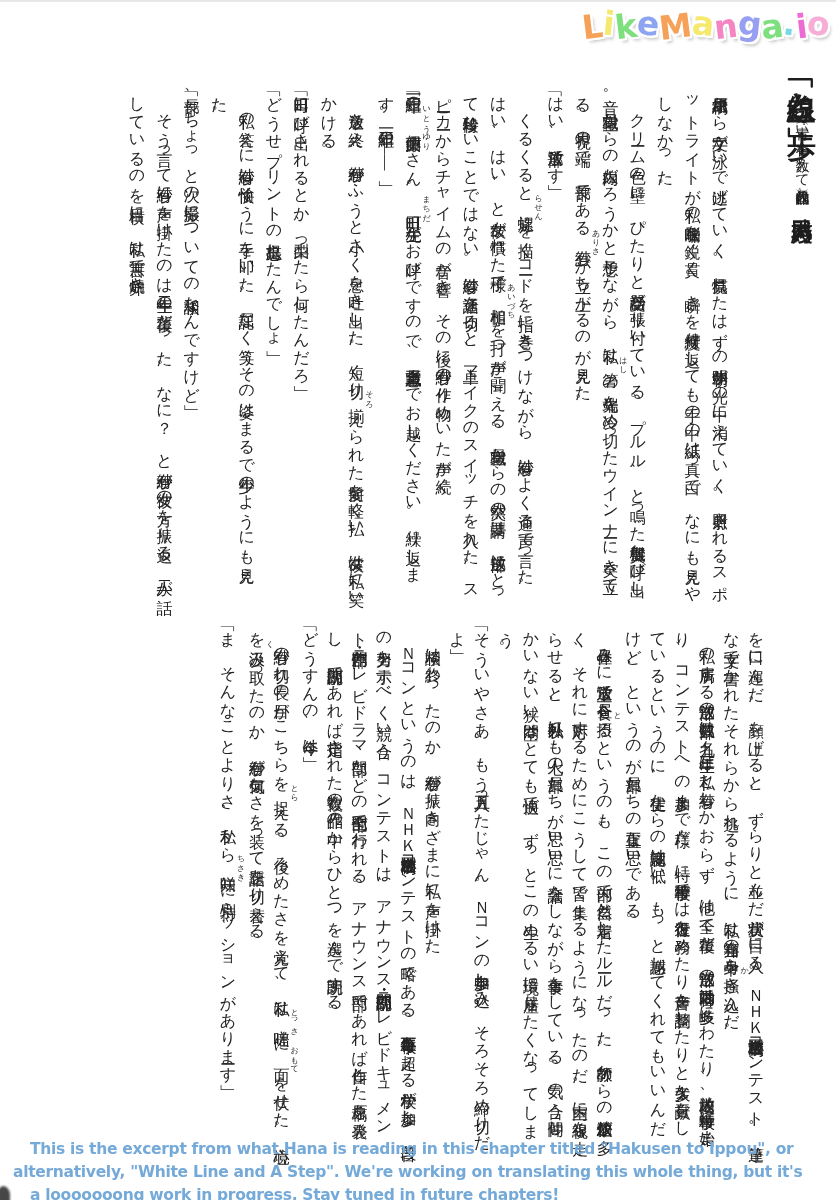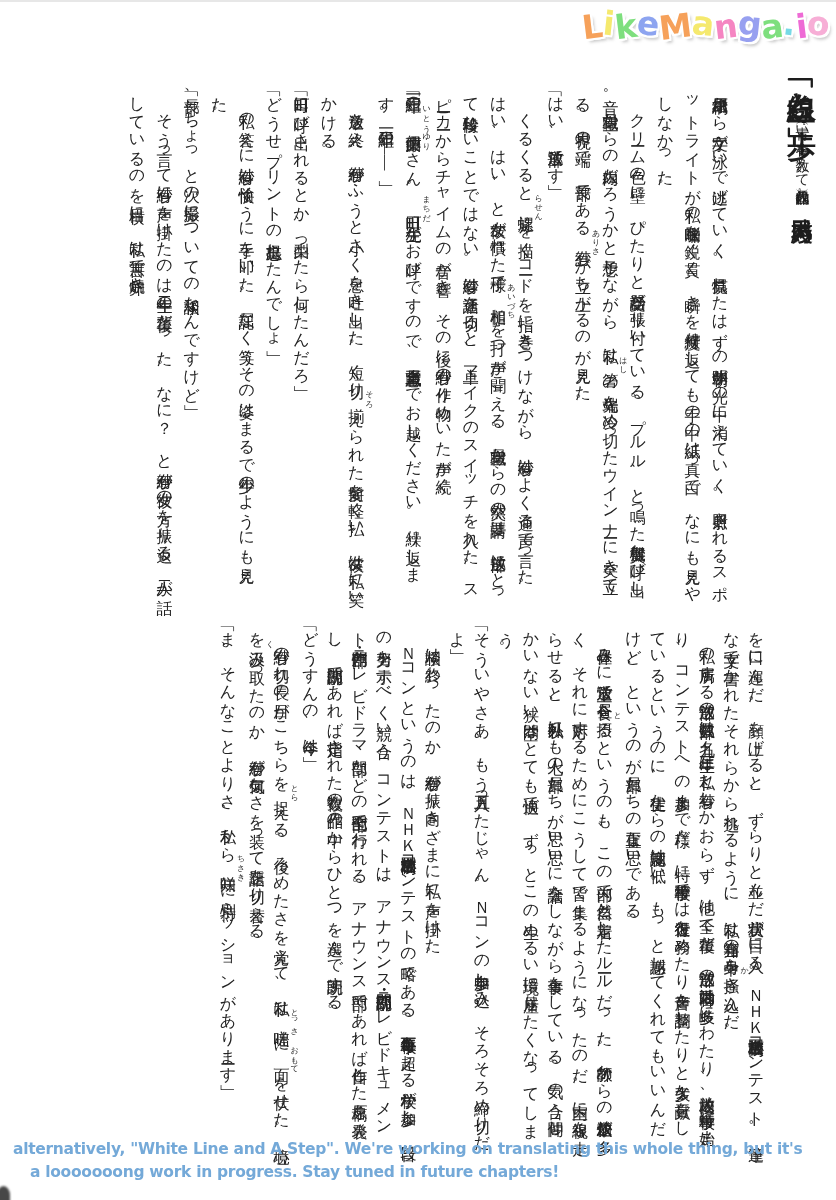--- a/index.html
+++ b/index.html
@@ -94,19 +94,20 @@
       <p class="indent">昼休みに放送室で昼食を<ruby>摂<rt>と</rt></ruby>るというのも、この部内で自然と定着したルールだった。教師からの放送依頼が多く、それに対応するためにこうして皆で集まるようになったのだ。室内に視線を走らせると、私以外にも七人の部員たちが思い思いに会話をしながら食事をしている。気の合う仲間しかいない狭い空間はとても快適で、ずっとこの生ぬるい環境に居座りたくなってしまう。</p>
       <p>「そういやさあ、もう五月入ったじゃん。Ｎコンの参加申し込み、そろそろ締め切りだよ」</p>
       <p class="indent">相談は終わったのか、有紗が振り向きざまに私に声を掛けた。</p>
       <p class="indent">Ｎコンというのは、ＮＨＫ杯全国高校放送コンテストの略である。毎年千五百校を超える学校が参加し、普段の努力を示すべく競い合う。コンテストは、アナウンス部門・朗読部門・テレビドキュメント部門・創作テレビドラマ部門などの全七部門で行われる。アナウンス部門であれば自作した原稿を発表し、朗読部門であれば指定された複数の作品の中からひとつを選んで朗読する。</p>
       <p>「どうすんの、今年は」</p>
       <p class="indent">有紗の切れ長の目がこちらを<ruby>捉<rt>とら</rt></ruby>える。後ろめたさを覚えて、私は<ruby>咄嗟<rt>とっさ</rt></ruby>に<ruby>面<rt>おもて</rt></ruby>を伏せた。心境を<ruby>汲<rt>く</rt></ruby>み取ったのか、有紗が何気なさを装って話題を切り替える。</p>
       <p>「ま、そんなことよりさ、私から<ruby>知咲<rt>ちさき</rt></ruby>に特別ミッションがありまーす」</p>
     </div>
 
   <div class="note" style="color: rgb(116, 169, 216);">
+    <div class="note-line">This is the excerpt from what Hana is reading in this chapter titled "Hakusen to Ippou", or</div>
     <div class="note-line line2">alternatively, "White Line and A Step". We're working on translating this whole thing, but it's</div>
     <div class="note-line">a looooooong work in progress. Stay tuned in future chapters!</div>
   </div>
 
   <div class="corner-blob"></div>
 
 </div>
 
 </body></html>

